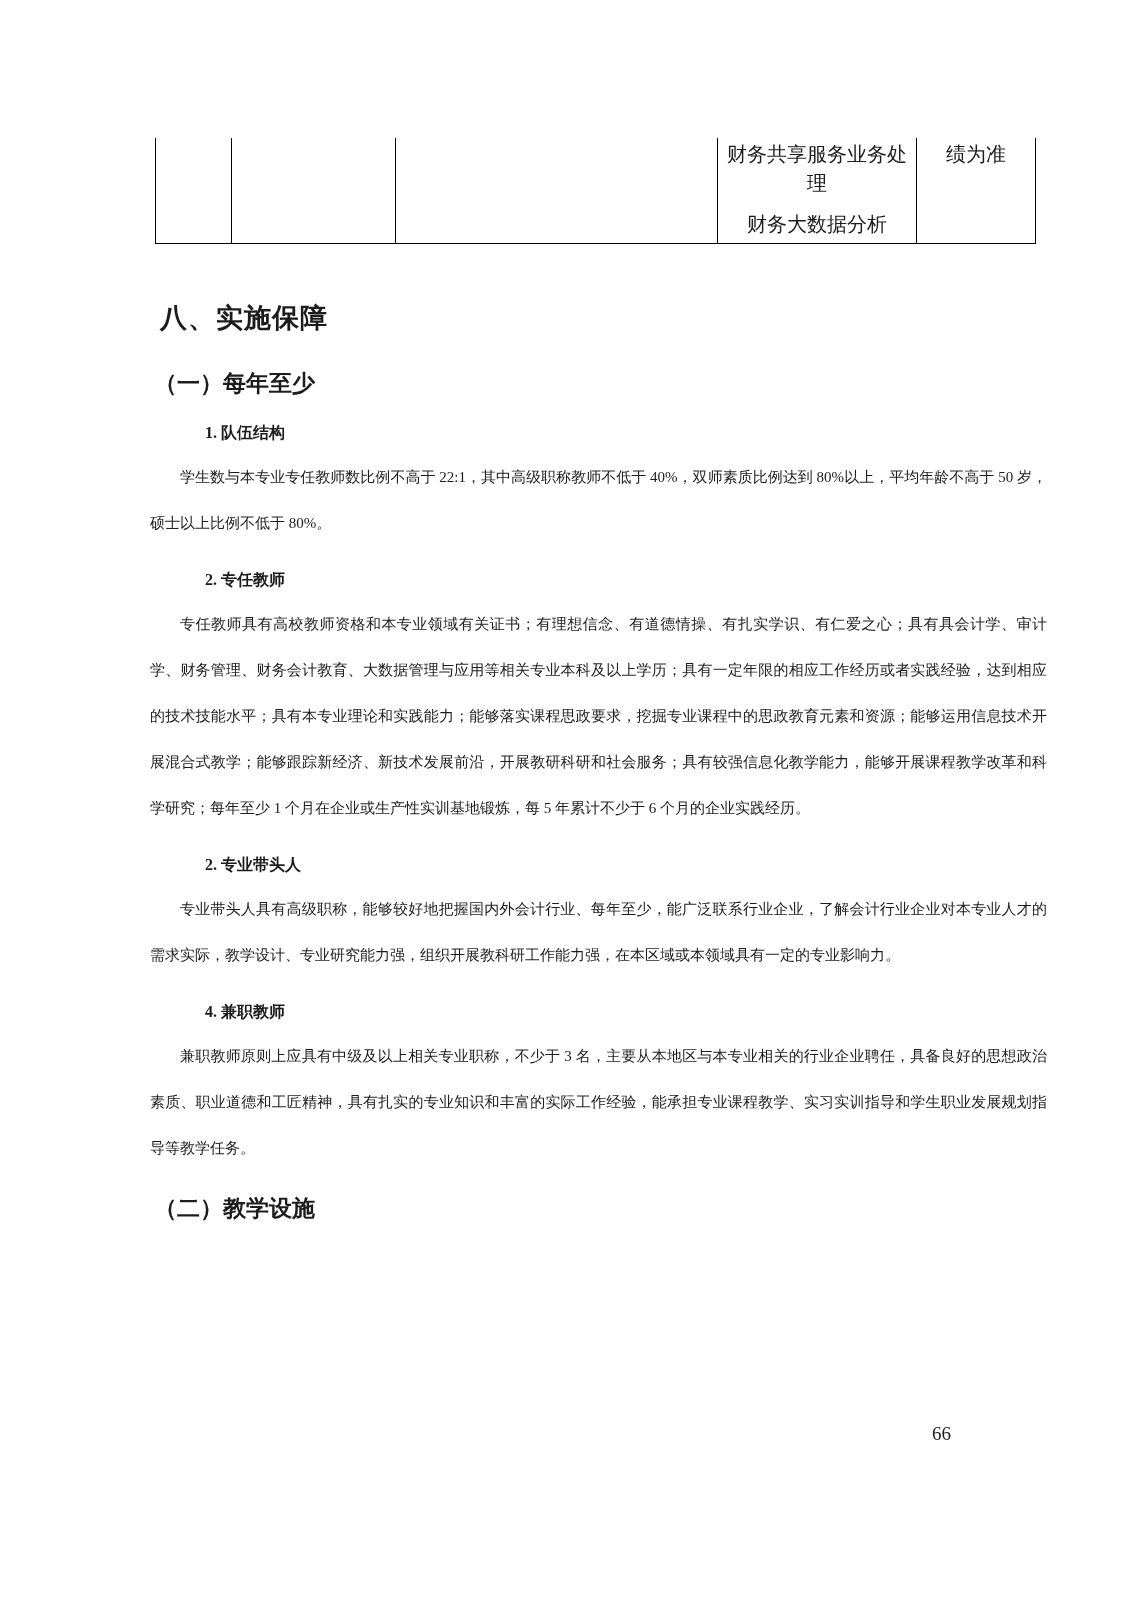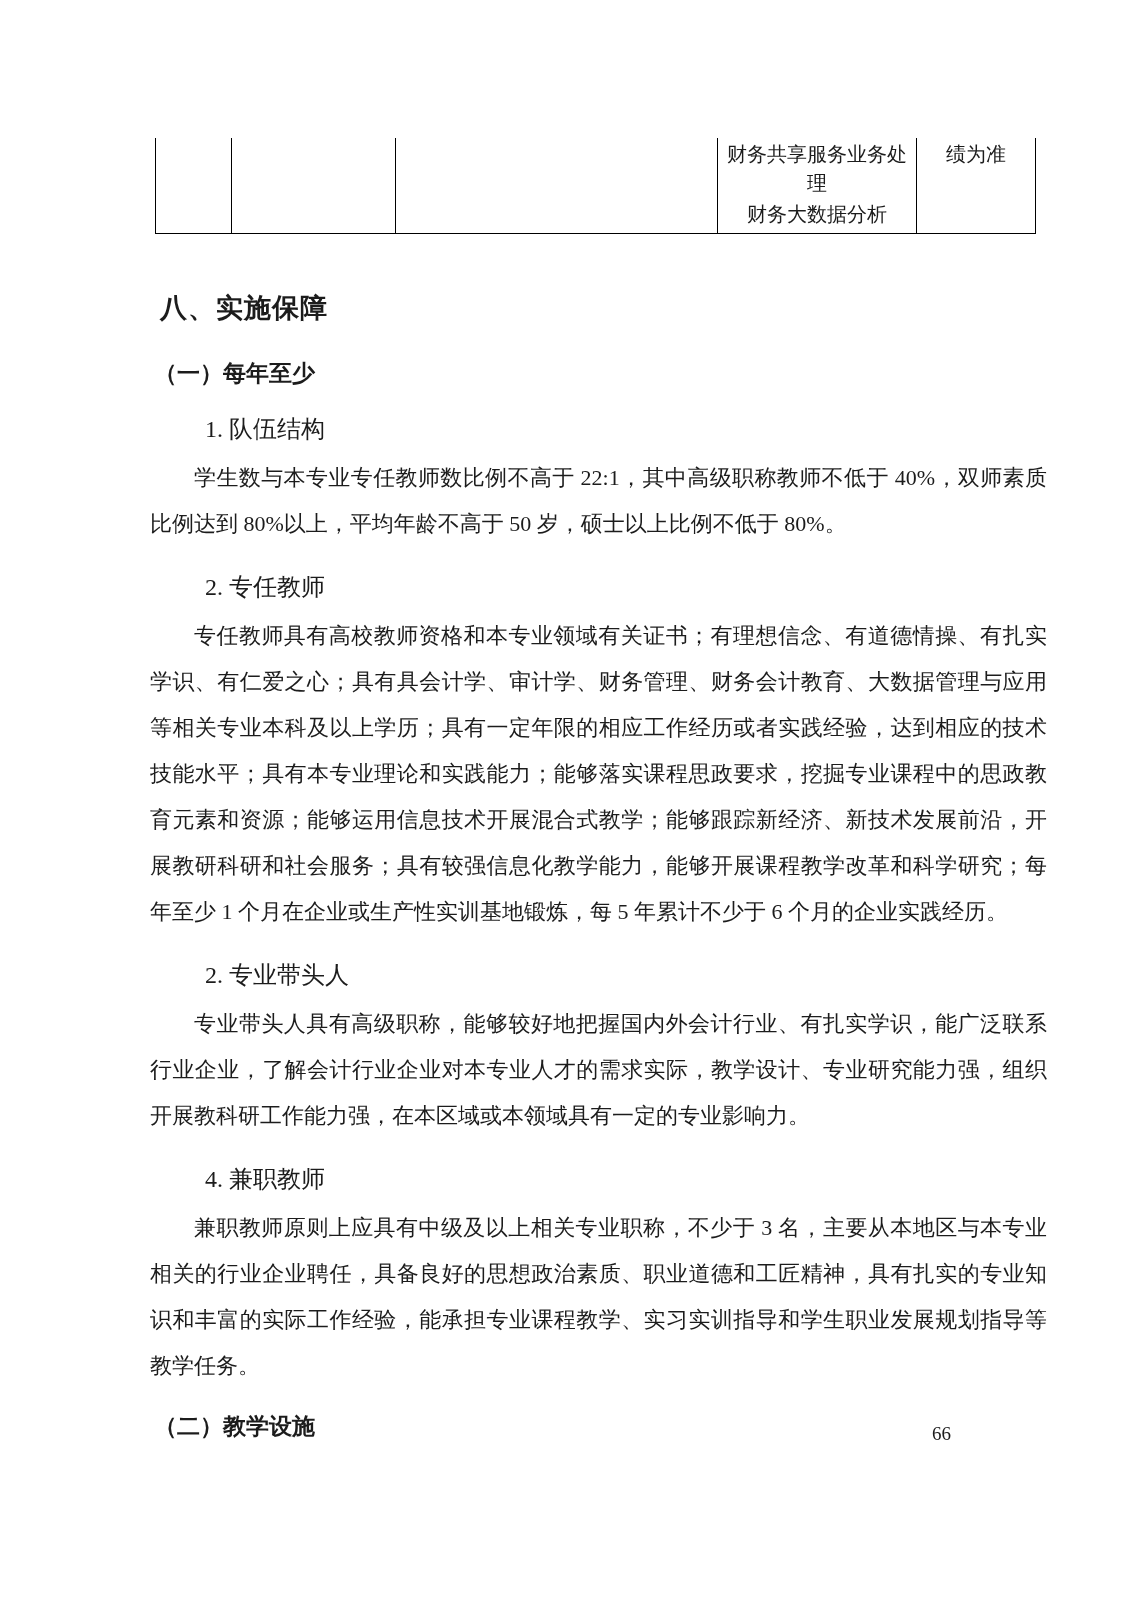--- a/index.html
+++ b/index.html
@@ -33,21 +33,21 @@
     font-size: 20px;
     line-height: 29px;
     text-align: center;
   }
   .col-1 { width: 76px; }
   .col-2 { width: 164px; }
   .col-3 { width: 322px; }
   .col-4 { width: 199px; }
   .col-5 { width: 119px; }
   .cell-line { text-align: center; }
-  .cell-gap { margin-top: 2px; }
+  .cell-gap { margin-top: 12px; }
 
   
   .content {
     margin: 0 84px 0 150px; 
   }
   .h-main {
     font-family: "Liberation Sans", "DejaVu Sans", sans-serif;
     font-weight: bold;
     font-size: 27px;
     margin: 56px 0 0 10px;
@@ -57,26 +57,26 @@
     font-family: "Liberation Sans", "DejaVu Sans", sans-serif;
     font-weight: bold;
     font-size: 23px;
     margin: 32px 0 0 4px;
   }
   .h-paren-last {
     margin-top: 22px;
   }
   .h-num {
     font-family: "Liberation Serif", "DejaVu Serif", serif;
-    font-weight: normal;
-    font-size: 24px;
+    font-weight: bold;
+    font-size: 16px;
     margin: 24px 0 0 55px;
   }
   .para {
-    font-size: 22px;
+    font-size: 15px;
     line-height: 46px;
     text-align: justify;
     text-indent: 2em;
     margin: 10px 0 0 0;
   }
   .page-number {
     position: absolute;
     left: 932px;
     top: 1423px;
     font-size: 19px;
@@ -118,21 +118,21 @@
 
     <div class="h-paren">（一）每年至少</div>
 
     <div class="h-num">1. 队伍结构</div>
     <p class="para">学生数与本专业专任教师数比例不高于 22:1，其中高级职称教师不低于 40%，双师素质比例达到 80%以上，平均年龄不高于 50 岁，硕士以上比例不低于 80%。</p>
 
     <div class="h-num">2. 专任教师</div>
     <p class="para">专任教师具有高校教师资格和本专业领域有关证书；有理想信念、有道德情操、有扎实学识、有仁爱之心；具有具会计学、审计学、财务管理、财务会计教育、大数据管理与应用等相关专业本科及以上学历；具有一定年限的相应工作经历或者实践经验，达到相应的技术技能水平；具有本专业理论和实践能力；能够落实课程思政要求，挖掘专业课程中的思政教育元素和资源；能够运用信息技术开展混合式教学；能够跟踪新经济、新技术发展前沿，开展教研科研和社会服务；具有较强信息化教学能力，能够开展课程教学改革和科学研究；每年至少 1 个月在企业或生产性实训基地锻炼，每 5 年累计不少于 6 个月的企业实践经历。</p>
 
     <div class="h-num">2. 专业带头人</div>
-    <p class="para">专业带头人具有高级职称，能够较好地把握国内外会计行业、有扎实学识，能广泛联系行业企业，了解会计行业企业对本专业人才的需求实际，教学设计、专业研究能力强，组织开展教科研工作能力强，在本区域或本领域具有一定的专业影响力。</p>
+    <p class="para">专业带头人具有高级职称，能够较好地把握国内外会计行业、每年至少，能广泛联系行业企业，了解会计行业企业对本专业人才的需求实际，教学设计、专业研究能力强，组织开展教科研工作能力强，在本区域或本领域具有一定的专业影响力。</p>
 
     <div class="h-num">4. 兼职教师</div>
     <p class="para">兼职教师原则上应具有中级及以上相关专业职称，不少于 3 名，主要从本地区与本专业相关的行业企业聘任，具备良好的思想政治素质、职业道德和工匠精神，具有扎实的专业知识和丰富的实际工作经验，能承担专业课程教学、实习实训指导和学生职业发展规划指导等教学任务。</p>
 
     <div class="h-paren h-paren-last">（二）教学设施</div>
 
   </div>
 
   <div class="page-number">66</div>
 

